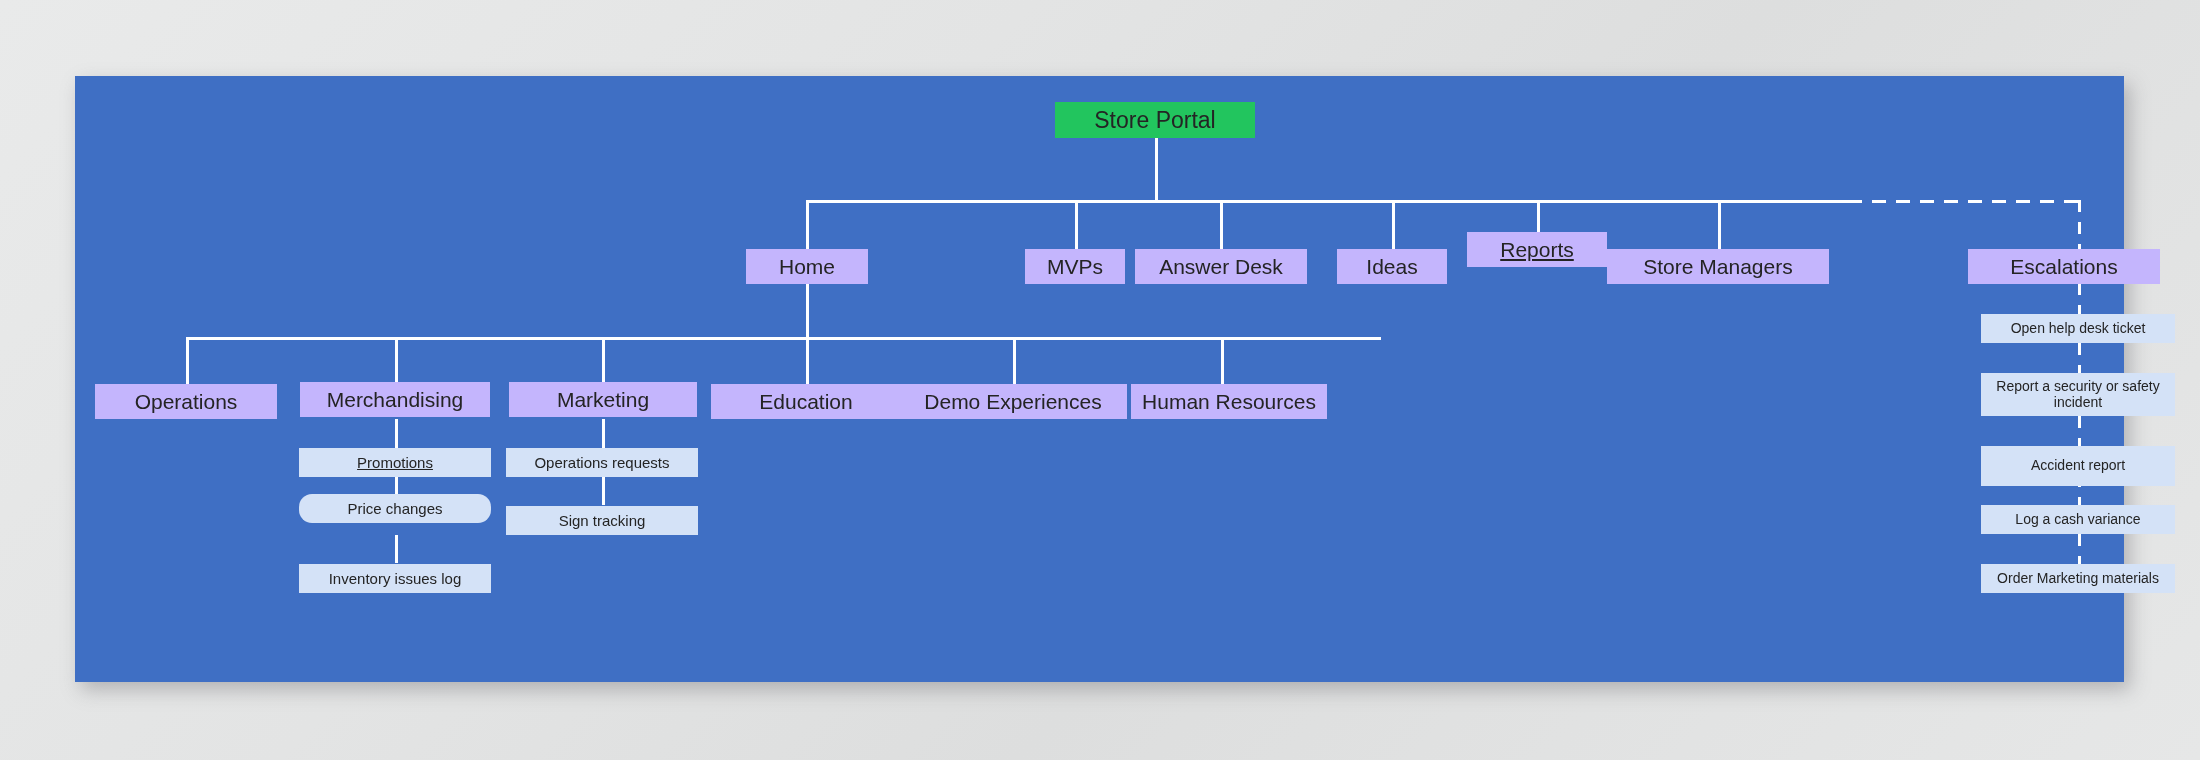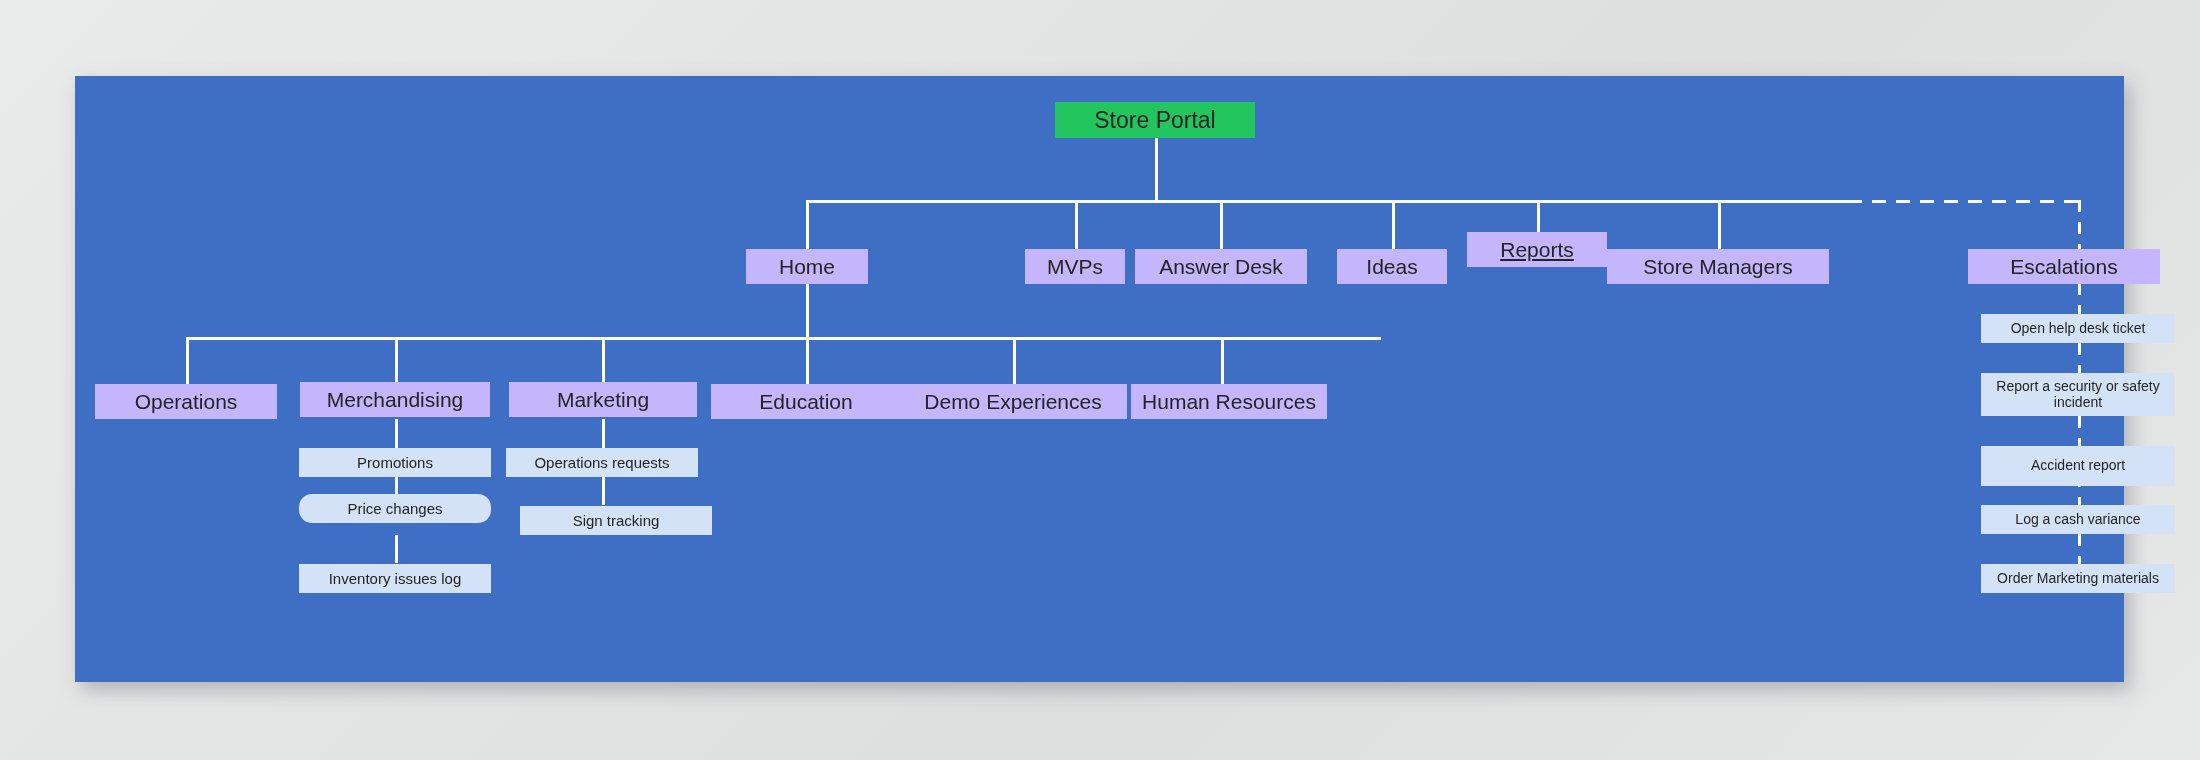--- a/index.html
+++ b/index.html
@@ -130,26 +130,26 @@
   <div class="node primary" style="left:1532px; top:173px; width:222px; height:35px;">Store Managers</div>
   <div class="node primary" style="left:1893px; top:173px; width:192px; height:35px;">Escalations</div>
 
   <div class="node primary" style="left:20px; top:308px; width:182px; height:35px;">Operations</div>
   <div class="node primary" style="left:225px; top:306px; width:190px; height:35px;">Merchandising</div>
   <div class="node primary" style="left:434px; top:306px; width:188px; height:35px;">Marketing</div>
   <div class="node primary" style="left:636px; top:308px; width:190px; height:35px;">Education</div>
   <div class="node primary" style="left:824px; top:308px; width:228px; height:35px;">Demo Experiences</div>
   <div class="node primary" style="left:1056px; top:308px; width:196px; height:35px;">Human Resources</div>
 
-  <div class="node leaf" style="left:224px; top:372px; width:192px; height:29px;">Promotions</div>
+  <div class="node leaf" style="left:224px; top:372px; width:192px; height:29px;text-decoration:underline;">Promotions</div>
   <div class="node leaf" style="left:224px; top:418px; width:192px; height:29px;border-radius:13px;">Price changes</div>
   <div class="node leaf" style="left:224px; top:488px; width:192px; height:29px;">Inventory issues log</div>
 
   <div class="node leaf" style="left:431px; top:372px; width:192px; height:29px;">Operations requests</div>
-  <div class="node leaf" style="left:431px; top:430px; width:192px; height:29px;margin-left:14px;">Sign tracking</div>
+  <div class="node leaf" style="left:431px; top:430px; width:192px; height:29px;">Sign tracking</div>
 
   <div class="node leaf small" style="left:1906px; top:238px; width:194px; height:29px;">Open help desk ticket</div>
   <div class="node leaf small" style="left:1906px; top:297px; width:194px; height:43px;">Report a security or safety incident</div>
   <div class="node leaf small" style="left:1906px; top:370px; width:194px; height:40px;">Accident report</div>
   <div class="node leaf small" style="left:1906px; top:429px; width:194px; height:29px;">Log a cash variance</div>
   <div class="node leaf small" style="left:1906px; top:488px; width:194px; height:29px;">Order Marketing materials</div>
 
 </div>
 
 </body></html>

